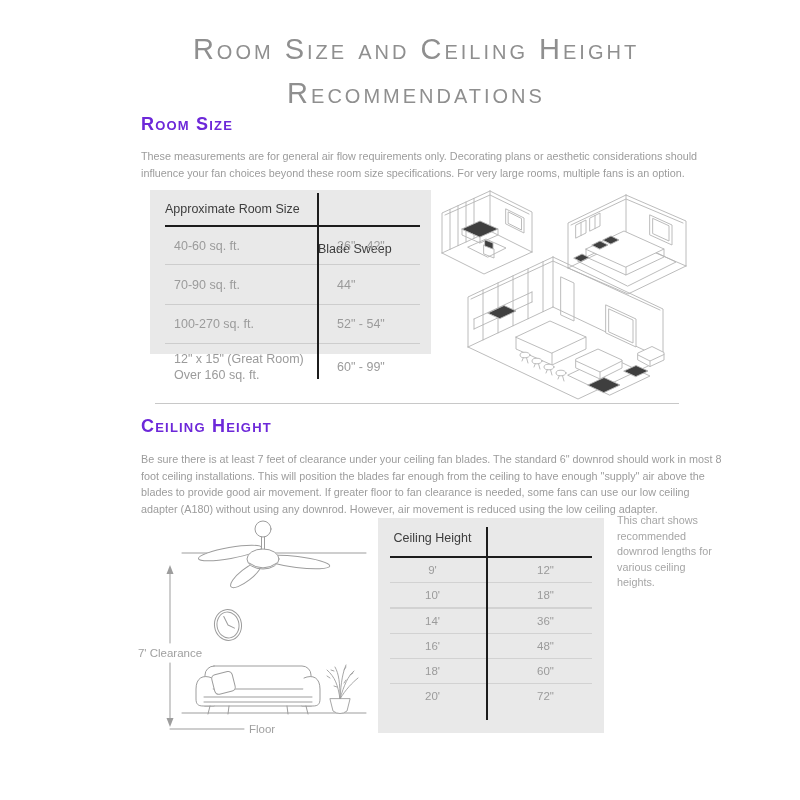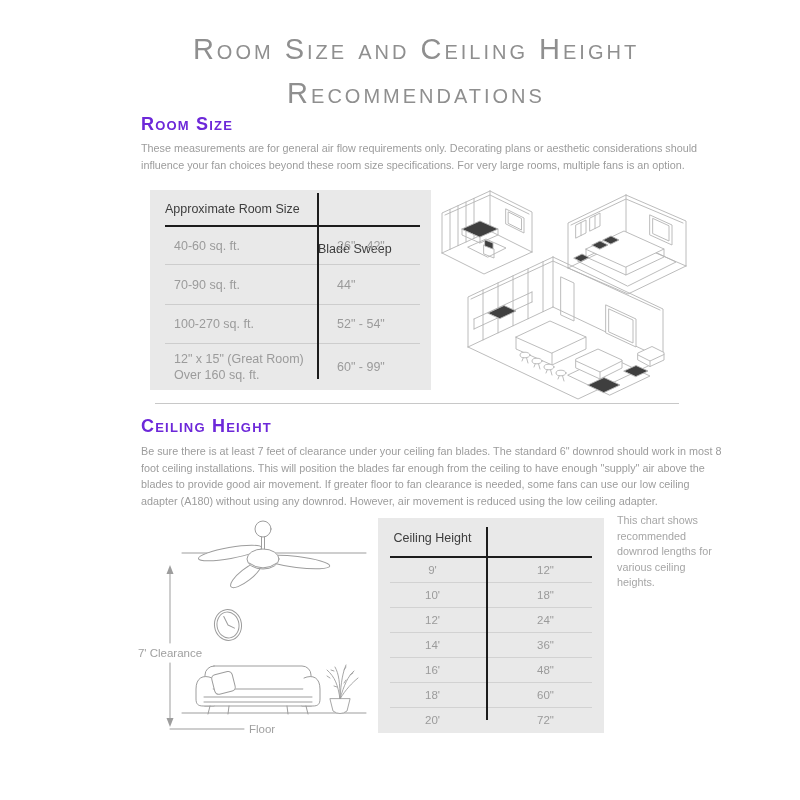--- a/index.html
+++ b/index.html
@@ -14,21 +14,21 @@
     top:27px;left:140px;width:552px;text-align:center;
     color:#8f8f8f;font-variant:small-caps;font-weight:400;
     font-size:29px;letter-spacing:3px;line-height:44px;
   }
   
   .section-h{
     font-variant:small-caps;font-weight:700;color:#6d28d9;
     font-size:18px;letter-spacing:1.2px;
   }
   .body-p{
-    font-size:10.8px;line-height:16.5px;color:#9c9c9c;
+    font-size:10.8px;line-height:16.5px;color:#9c9c9c;margin-top:8px;
   }
   .divider{height:1px;background:#c8c8c8;}
   
   .tbl{background:#e9e9e9;position:absolute;}
   .vline{position:absolute;width:2px;background:#1c1c1c;}
   .thead,.trow{display:grid;position:relative;}
   .tbl1 .thead,.tbl1 .trow{grid-template-columns:168px auto;}
   .tbl2 .thead,.tbl2 .trow{grid-template-columns:109px auto;}
   .th{font-size:12.5px;color:#3d3d3d;}
   .td{font-size:12.5px;color:#9b9b9b;}
@@ -54,21 +54,21 @@
 <body>
 
 <div class="abs page-title">
   <div>Room Size and Ceiling Height</div>
   <div>Recommendations</div>
 </div>
 
 <div class="abs section-h" style="top:114px;left:141px;">Room Size</div>
 <div class="abs body-p" style="top:140px;left:141px;width:578px;">These measurements are for general air flow requirements only. Decorating plans or aesthetic considerations should influence your fan choices beyond these room size specifications. For very large rooms, multiple fans is an option.</div>
 
-<div class="tbl tbl1" style="left:150px;top:190px;width:281px;height:200px;">
+<div class="tbl tbl1" style="left:150px;top:190px;width:281px;height:164px;">
   <div class="vline" style="left:167px;top:3px;height:186px;"></div>
   <div class="thead">
     <div class="th c1">Approximate Room Size</div>
     <div class="th c2">Blade Sweep</div>
   </div>
   <div class="hrule"></div>
   <div class="trow r1">
     <div class="td c1">40-60 sq. ft.</div>
     <div class="td c2">26" - 42"</div>
   </div>
@@ -214,24 +214,20 @@
   <div class="trow">
     <div class="td">9'</div>
     <div class="td">12"</div>
   </div>
   <div class="sep"></div>
   <div class="trow">
     <div class="td">10'</div>
     <div class="td">18"</div>
   </div>
   <div class="sep"></div>
-  <div class="trow">
-    <div class="td">12'</div>
-    <div class="td">24"</div>
-  </div>
   <div class="sep"></div>
   <div class="trow">
     <div class="td">14'</div>
     <div class="td">36"</div>
   </div>
   <div class="sep"></div>
   <div class="trow">
     <div class="td">16'</div>
     <div class="td">48"</div>
   </div>

